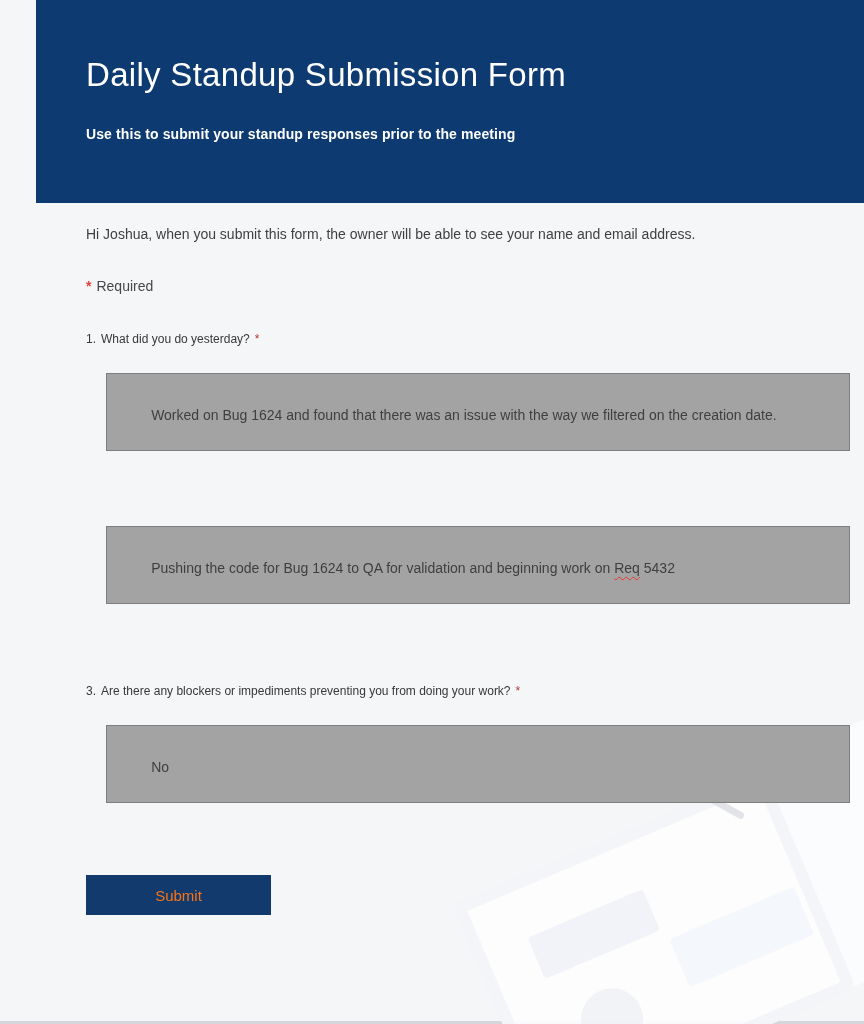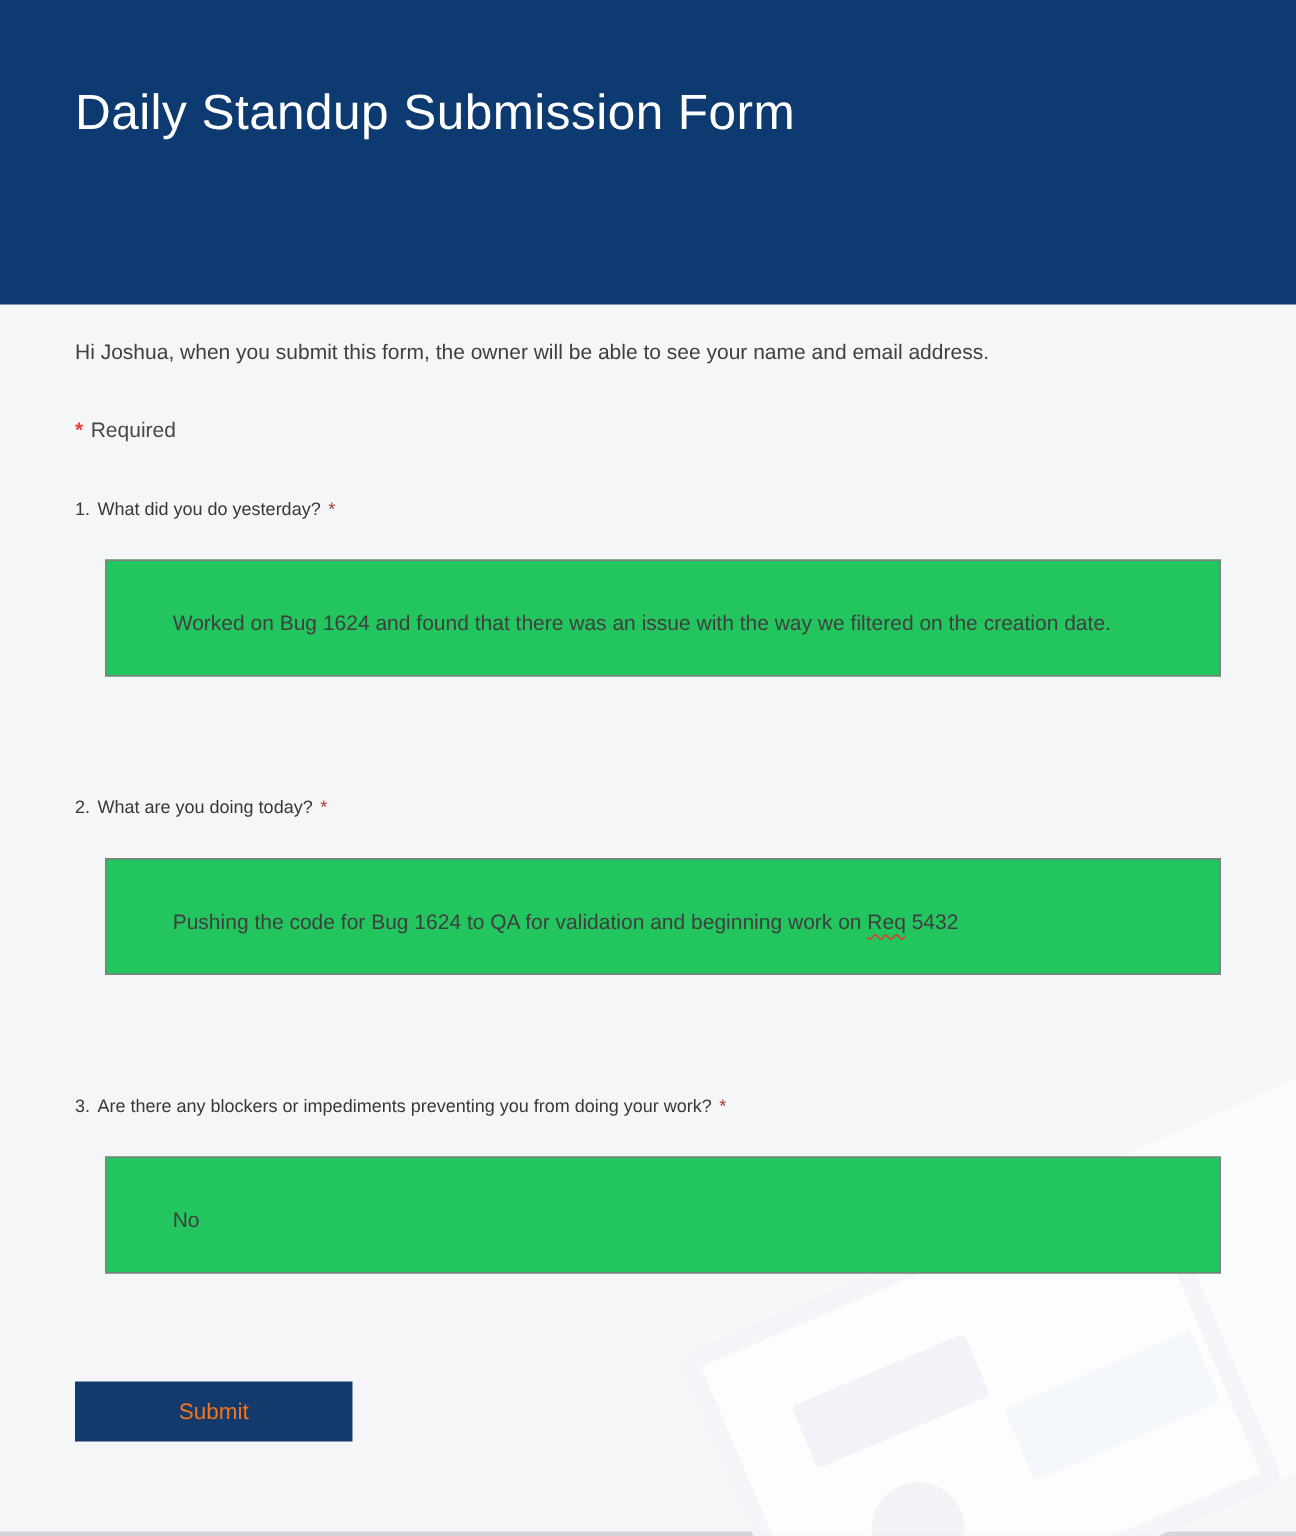--- a/index.html
+++ b/index.html
@@ -17,20 +17,21 @@
   html, body {
     width: 864px; height: 1024px;
     overflow: hidden;
     font-family: "Liberation Sans", "DejaVu Sans", sans-serif;
     background: var(--page-background);
   }
   .page {
     position: relative;
     width: 864px; height: 1024px;
     overflow: hidden;
+    padding-left: 36px;
   }
 
   
   .form-header {
     width: 100%;
     height: 203px;
     background: var(--header-background);
     padding: 54px 50px 0 50px;
   }
   .form-title {
@@ -83,21 +84,21 @@
   .question-label .asterisk {
     color: var(--question-asterisk-red);
     margin-left: 5px;
   }
 
   .answer-box {
     margin-top: 22px;
     margin-left: 20px;
     width: 744px;
     height: 78px;
-    background: #22c55e;
+    background: #a3a3a3;
     border: 1px solid var(--textarea-border);
     padding: 11px 13px;
     font-size: 14px;
     color: var(--body-text);
     line-height: 20px;
     white-space: pre-wrap;
     overflow: hidden;
     cursor: text;
   }
   .squiggle {
@@ -180,43 +181,41 @@
     z-index: 0;
   }
 </style>
 </head>
 <body>
 
 <div class="page">
 
   <div class="form-header">
     <div class="form-title">Daily Standup Submission Form</div>
+    <div class="form-subtitle">Use this to submit your standup responses prior to the meeting</div>
   </div>
 
   <div class="content">
 
     <div class="intro-text">Hi Joshua, when you submit this form, the owner will be able to see your name and email address.</div>
 
     <div class="required-note">
       <span class="asterisk">*</span><span>Required</span>
     </div>
 
     <div class="question-block">
       <div class="question-label">
         <span class="q-number">1.</span><span>What did you do yesterday?</span><span class="asterisk">*</span>
       </div>
       <div class="answer-box" role="textbox" aria-multiline="true" tabindex="0">
         <span>Worked on Bug 1624 and found that there was an issue with the way we filtered on the creation date.</span>
       </div>
     </div>
 
     <div class="question-block">
-      <div class="question-label">
-        <span class="q-number">2.</span><span>What are you doing today?</span><span class="asterisk">*</span>
-      </div>
       <div class="answer-box" role="textbox" aria-multiline="true" tabindex="0">
         <span>Pushing the code for Bug 1624 to QA for validation and beginning work on </span><span class="squiggle">Req</span><span> 5432</span>
       </div>
     </div>
 
     <div class="question-block">
       <div class="question-label">
         <span class="q-number">3.</span><span>Are there any blockers or impediments preventing you from doing your work?</span><span class="asterisk">*</span>
       </div>
       <div class="answer-box" role="textbox" aria-multiline="true" tabindex="0">

